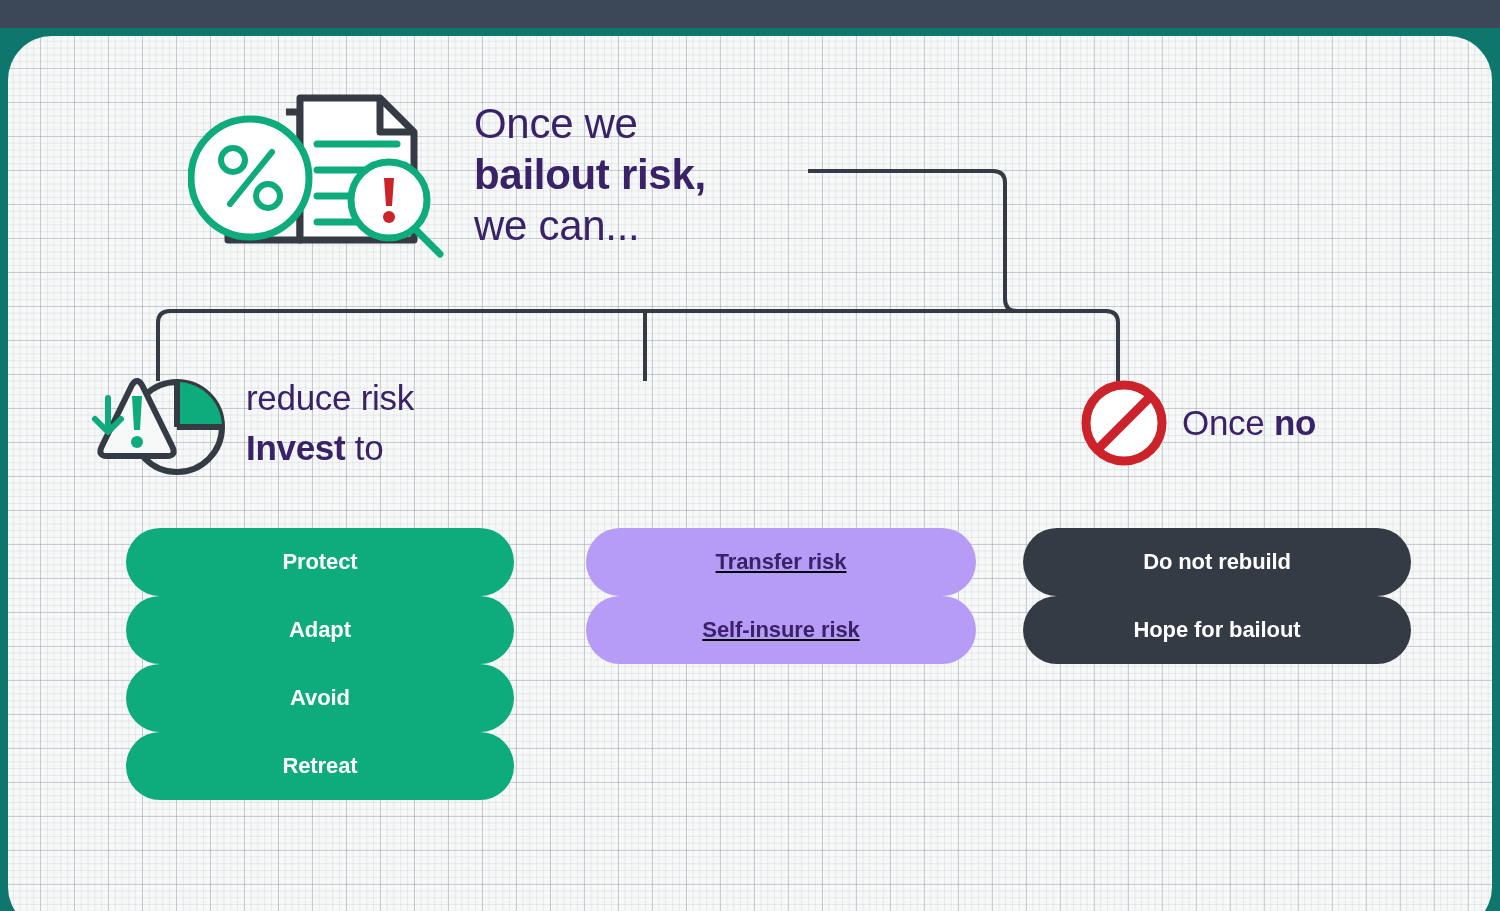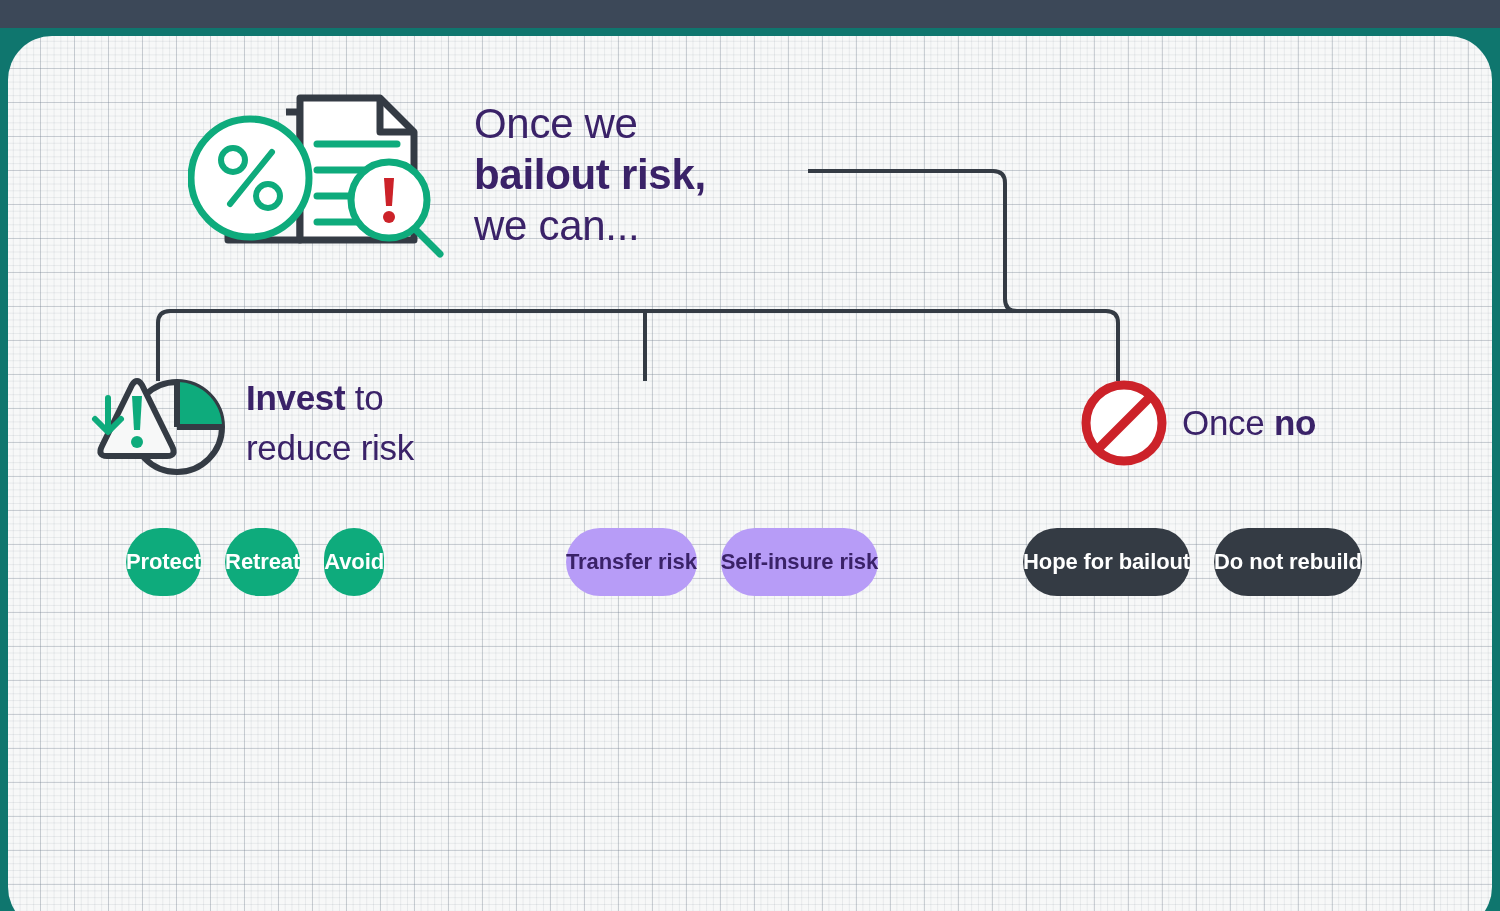--- a/index.html
+++ b/index.html
@@ -55,28 +55,28 @@
     font-size:35px; line-height:50px; color:#3a2268; font-weight:400;
     letter-spacing:-0.3px; white-space:nowrap;
   }
   .branch-title .b { font-weight:700; }
 
   #branch-invest  { left:78px; }
   #branch-insure  { left:552px; }
   #branch-noact   { left:1068px; }
 
   
-  .pill-col { position:absolute; display:flex; flex-direction:row; gap:24px; }
+  .pill-col { position:absolute; display:flex; flex-direction:column; }
   .pill {
     height:68px; border-radius:34px;
     display:flex; align-items:center; justify-content:center;
     font-size:22px; font-weight:700; letter-spacing:-0.1px;
   }
   #pills-invest { left:118px; top:492px; width:388px; }
-  #pills-insure { left:558px; top:492px; width:390px; }
+  #pills-insure { left:578px; top:492px; width:390px;text-decoration:underline; }
   #pills-noact  { left:1015px; top:492px; width:388px; }
 
   .pill.green  { background:#0eab7c; color:#ffffff; }
   .pill.purple { background:#b79cf7; color:#3a2268; }
   .pill.dark   { background:#343b44; color:#ffffff; }
 </style>
 </head>
 <body>
 
 <div id="stage">
@@ -144,49 +144,50 @@
             <path d="M46 32 h10 l-2 34 h-6 z"></path>
             <circle cx="51" cy="78" r="6"></circle>
           </g>
 
           <g stroke="#0eab7c" stroke-width="6" fill="none" stroke-linecap="round" stroke-linejoin="round">
             <line x1="22" y1="34" x2="22" y2="67"></line>
             <polyline points="9,55 22,68 35,55"></polyline>
           </g>
         </svg>
         <div class="branch-title">
+          <div>reduce risk</div>
           <div><span class="b">Invest</span><span> to</span></div>
-          <div>reduce risk</div>
         </div>
       </div>
     </div>
 
 
     <div class="branch" id="branch-noact">
       <div class="branch-head">
         <svg class="branch-icon" width="96" height="96" viewBox="0 0 96 96">
           <circle cx="48" cy="48" r="38" fill="#ffffff" stroke="#cc2229" stroke-width="9"></circle>
           <line x1="22" y1="74" x2="74" y2="22" stroke="#cc2229" stroke-width="9"></line>
         </svg>
         <div class="branch-title">
           <div><span>Once </span><span class="b">no</span></div>
         </div>
       </div>
     </div>
 
     <div class="pill-col" id="pills-invest">
       <div class="pill green">Protect</div>
+      <div class="pill green">Adapt</div>
+      <div class="pill green">Avoid</div>
       <div class="pill green">Retreat</div>
-      <div class="pill green">Avoid</div>
     </div>
 
     <div class="pill-col" id="pills-insure">
       <div class="pill purple">Transfer risk</div>
       <div class="pill purple">Self-insure risk</div>
     </div>
 
     <div class="pill-col" id="pills-noact">
+      <div class="pill dark">Do not rebuild</div>
       <div class="pill dark">Hope for bailout</div>
-      <div class="pill dark">Do not rebuild</div>
     </div>
 
   </div>
 </div>
 
 </body></html>

